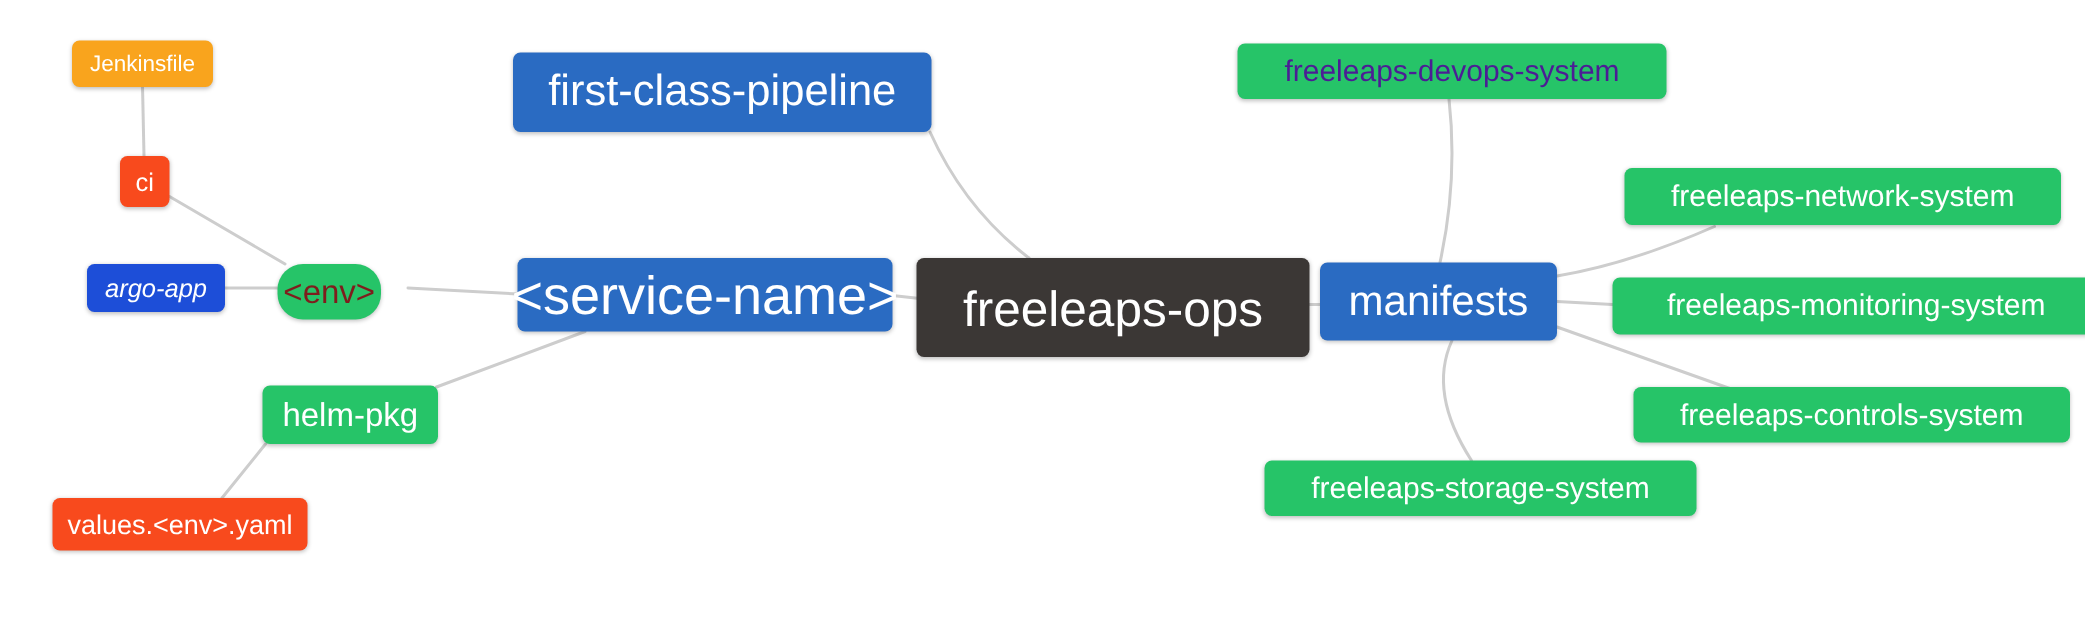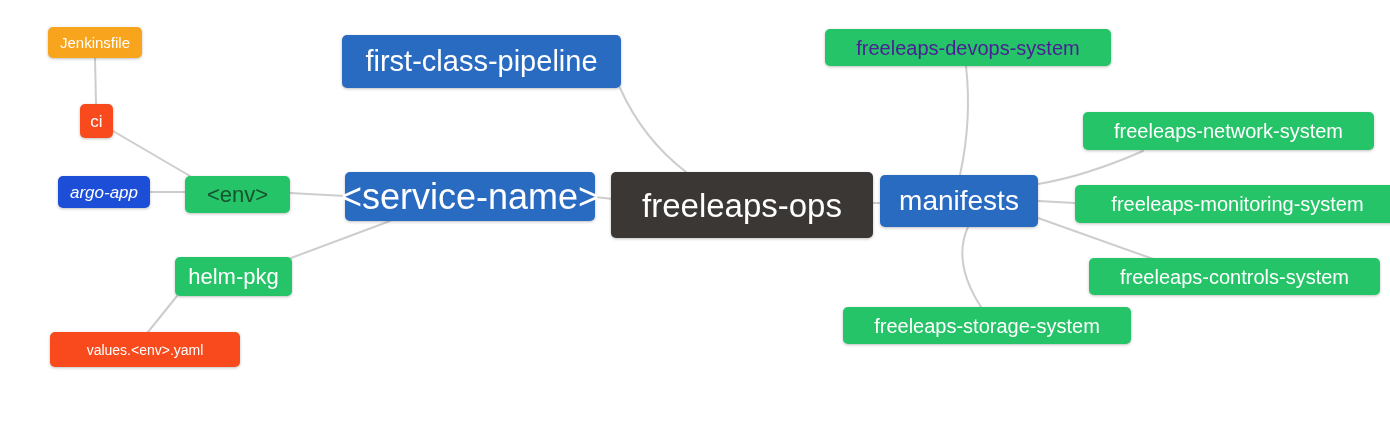--- a/index.html
+++ b/index.html
@@ -41,26 +41,26 @@
     <path class="edge" d="M938,66 Q944,120 932,175" stroke="#cdcdcd"></path>
     <path class="edge" d="M1010,184 Q1058,176 1115,151" stroke="#cdcdcd"></path>
     <path class="edge" d="M1010,201 L1047,203" stroke="#cdcdcd"></path>
     <path class="edge" d="M1010,218 L1128,260" stroke="#cdcdcd"></path>
     <path class="edge" d="M940,227 Q924,262 953,307" stroke="#cdcdcd"></path>
   </svg>
 
   <div class="node" style="left: 20px; top: 27px; width: 94px; height: 31px; font-size: 15px; background: rgb(249, 164, 29); color: rgb(255, 255, 255);">Jenkinsfile</div>
   <div class="node" style="left: 52px; top: 104px; width: 33px; height: 34px; font-size: 17px; background: rgb(248, 74, 29); color: #ffffff;">ci</div>
   <div class="node" style="left: 30px; top: 176px; width: 92px; height: 32px; font-size: 17px; background: #1d4ed8; color: rgb(255, 255, 255); font-style: italic;">argo-app</div>
-  <div class="node" style="left: 157px; top: 176px; width: 105px; height: 37px; font-size: 22px; background: rgb(38, 196, 104); color: #14532d;">&lt;env&gt;</div>
+  <div class="node" style="left: 157px; top: 176px; width: 69px; height: 37px; font-size: 22px; background: rgb(38, 196, 104); color: #7f1d1d; border-radius: 17px;">&lt;env&gt;</div>
   <div class="node" style="left: 314px; top: 35px; width: 279px; height: 53px; font-size: 29px; background: rgb(42, 107, 194); color: rgb(255, 255, 255);">first-class-pipeline</div>
   <div class="node" style="left: 317px; top: 172px; width: 250px; height: 49px; font-size: 36px; background: rgb(42, 107, 194); color: rgb(255, 255, 255);">&lt;service-name&gt;</div>
   <div class="node" style="left: 147px; top: 257px; width: 117px; height: 39px; font-size: 22px; background: rgb(38, 196, 104); color: rgb(255, 255, 255);">helm-pkg</div>
   <div class="node" style="left: 583px; top: 172px; width: 262px; height: 66px; font-size: 33px; background: rgb(59, 55, 53); color: rgb(255, 255, 255);">freeleaps-ops</div>
-  <div class="node" style="left: 22px; top: 332px; width: 190px; height: 35px; font-size: 14px; background: rgb(248, 74, 29); color: rgb(255, 255, 255);">values.&lt;env&gt;.yaml</div>
+  <div class="node" style="left: 7px; top: 332px; width: 170px; height: 35px; font-size: 18px; background: rgb(248, 74, 29); color: rgb(255, 255, 255);">values.&lt;env&gt;.yaml</div>
   <div class="node" style="left: 797px; top: 29px; width: 286px; height: 37px; font-size: 20px; background: rgb(38, 196, 104); color: #4c1d95;">freeleaps-devops-system</div>
   <div class="node" style="left: 1055px; top: 112px; width: 291px; height: 38px; font-size: 20px; background: rgb(38, 196, 104); color: rgb(255, 255, 255);">freeleaps-network-system</div>
   <div class="node" style="left: 852px; top: 175px; width: 158px; height: 52px; font-size: 28px; background: rgb(42, 107, 194); color: rgb(255, 255, 255);">manifests</div>
   <div class="node" style="left: 1047px; top: 185px; width: 325px; height: 38px; font-size: 20px; background: rgb(38, 196, 104); color: rgb(255, 255, 255);">freeleaps-monitoring-system</div>
   <div class="node" style="left: 1061px; top: 258px; width: 291px; height: 37px; font-size: 20px; background: rgb(38, 196, 104); color: rgb(255, 255, 255);">freeleaps-controls-system</div>
   <div class="node" style="left: 815px; top: 307px; width: 288px; height: 37px; font-size: 20px; background: rgb(38, 196, 104); color: rgb(255, 255, 255);">freeleaps-storage-system</div>
 
 </div>
 
 </body></html>

